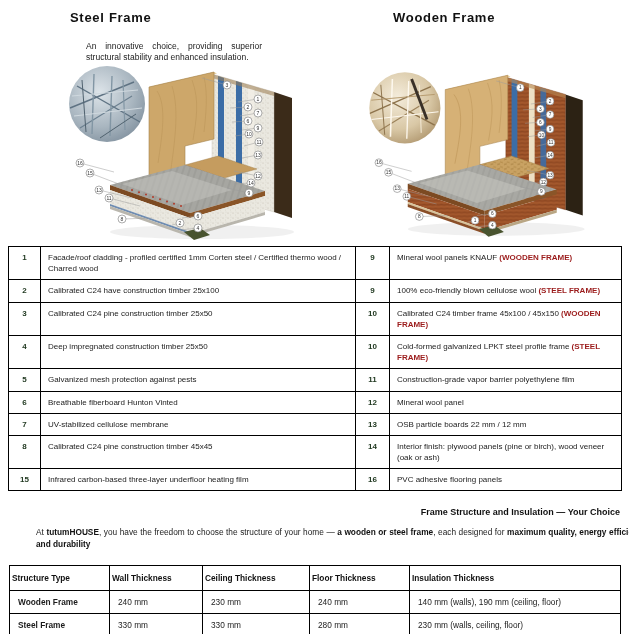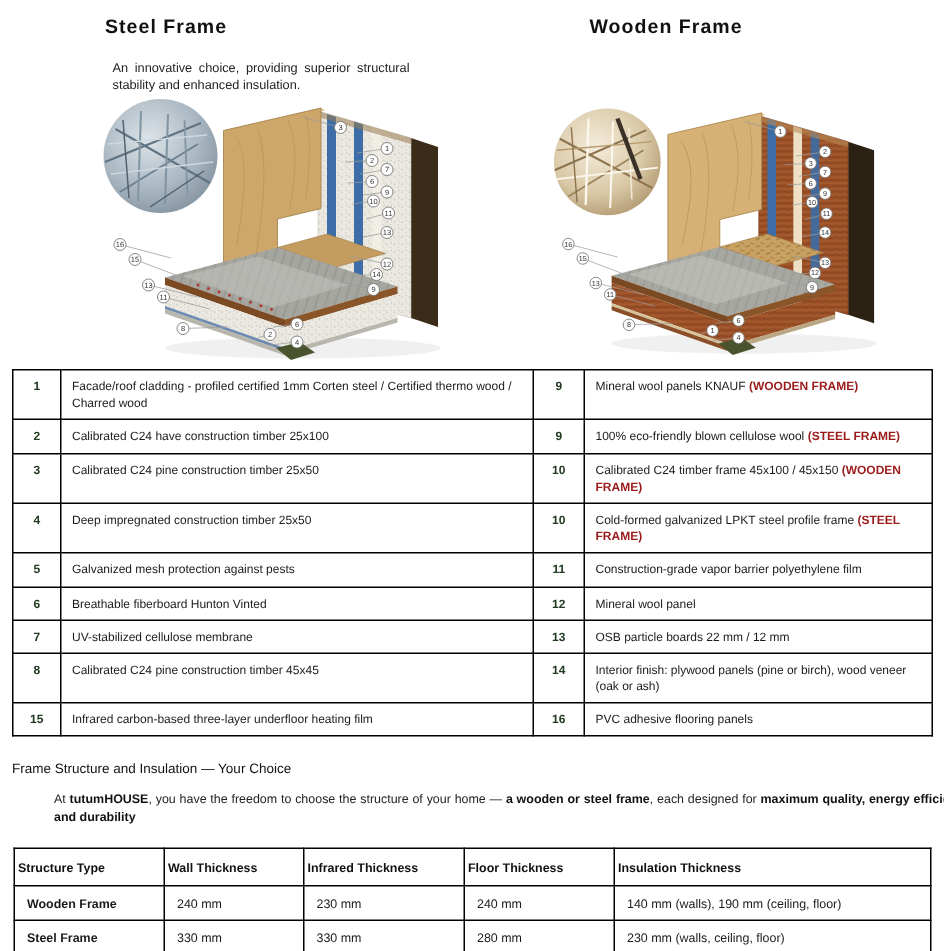--- a/index.html
+++ b/index.html
@@ -11,21 +11,21 @@
   html,body{margin:0;padding:0}
   body{
     width:629px;height:634px;position:relative;overflow:hidden;
     background:#fff;color:#1a1a1a;
     font-family:"Liberation Sans", sans-serif;
   }
   .sec-col{position:absolute;top:10px}
   #steel-col{left:70px;width:208px}
   #wooden-col{left:393px;width:215px}
   .sec-title{font-size:13px;font-weight:bold;letter-spacing:.7px;color:var(--ink);margin:0 0 15px 0}
-  .sec-desc{font-size:8.5px;line-height:1.32;text-align:justify;color:#222;margin:5px}
+  .sec-desc{font-size:8.5px;line-height:1.32;text-align:justify;color:#222;margin:16px}
 
   .diagram{position:absolute;top:66px;height:178px}
   #steel-diagram{left:52px;width:285px}
   #wooden-diagram{left:352px;width:274px}
   .diagram svg{width:100%;height:100%;display:block}
 
   #materials-table{
     position:absolute;left:8px;top:246px;width:613px;
     border-collapse:collapse;table-layout:fixed;
   }
@@ -33,21 +33,21 @@
     border:1px solid #000;vertical-align:top;
     font-size:8px;line-height:1.4;padding:5px 6px 5px 7px;color:#1b1b1b;
   }
   #materials-table td.num{
     text-align:center;font-weight:bold;color:var(--num-green);padding:5px 2px;
   }
   .em-red{color:var(--accent-red);font-weight:bold}
 
   #frame-heading{
     position:absolute;left:8px;top:507px;width:612px;
-    font-size:9px;font-weight:normal;color:var(--ink);
+    font-size:9px;font-weight:bold;color:var(--ink);text-align:right;
   }
   #frame-paragraph{
     position:absolute;left:8px;top:527px;width:613px;
     font-size:8.3px;line-height:1.4;text-align:justify;color:#222;margin-left:28px;
   }
   #frame-paragraph b{color:#111}
 
   #spec-table{
     position:absolute;left:9px;top:565px;width:611px;
     border-collapse:collapse;table-layout:fixed;
@@ -453,21 +453,21 @@
     <col style="width:100px">
       <col style="width:93px">
       <col style="width:107px">
       <col style="width:100px">
       <col style="width:211px">
   </colgroup>
   <thead>
       <tr id="spec-thead-row">
         <th>Structure Type</th>
         <th>Wall Thickness</th>
-        <th>Infrared Thickness</th>
+        <th>Ceiling Thickness</th>
         <th>Floor Thickness</th>
         <th>Insulation Thickness</th>
       </tr>
     </thead>
   <tbody id="spec-tbody">
       <tr>
         <td class="rowhead">Wooden Frame</td>
         <td>240 mm</td>
         <td>230 mm</td>
         <td>240 mm</td>

